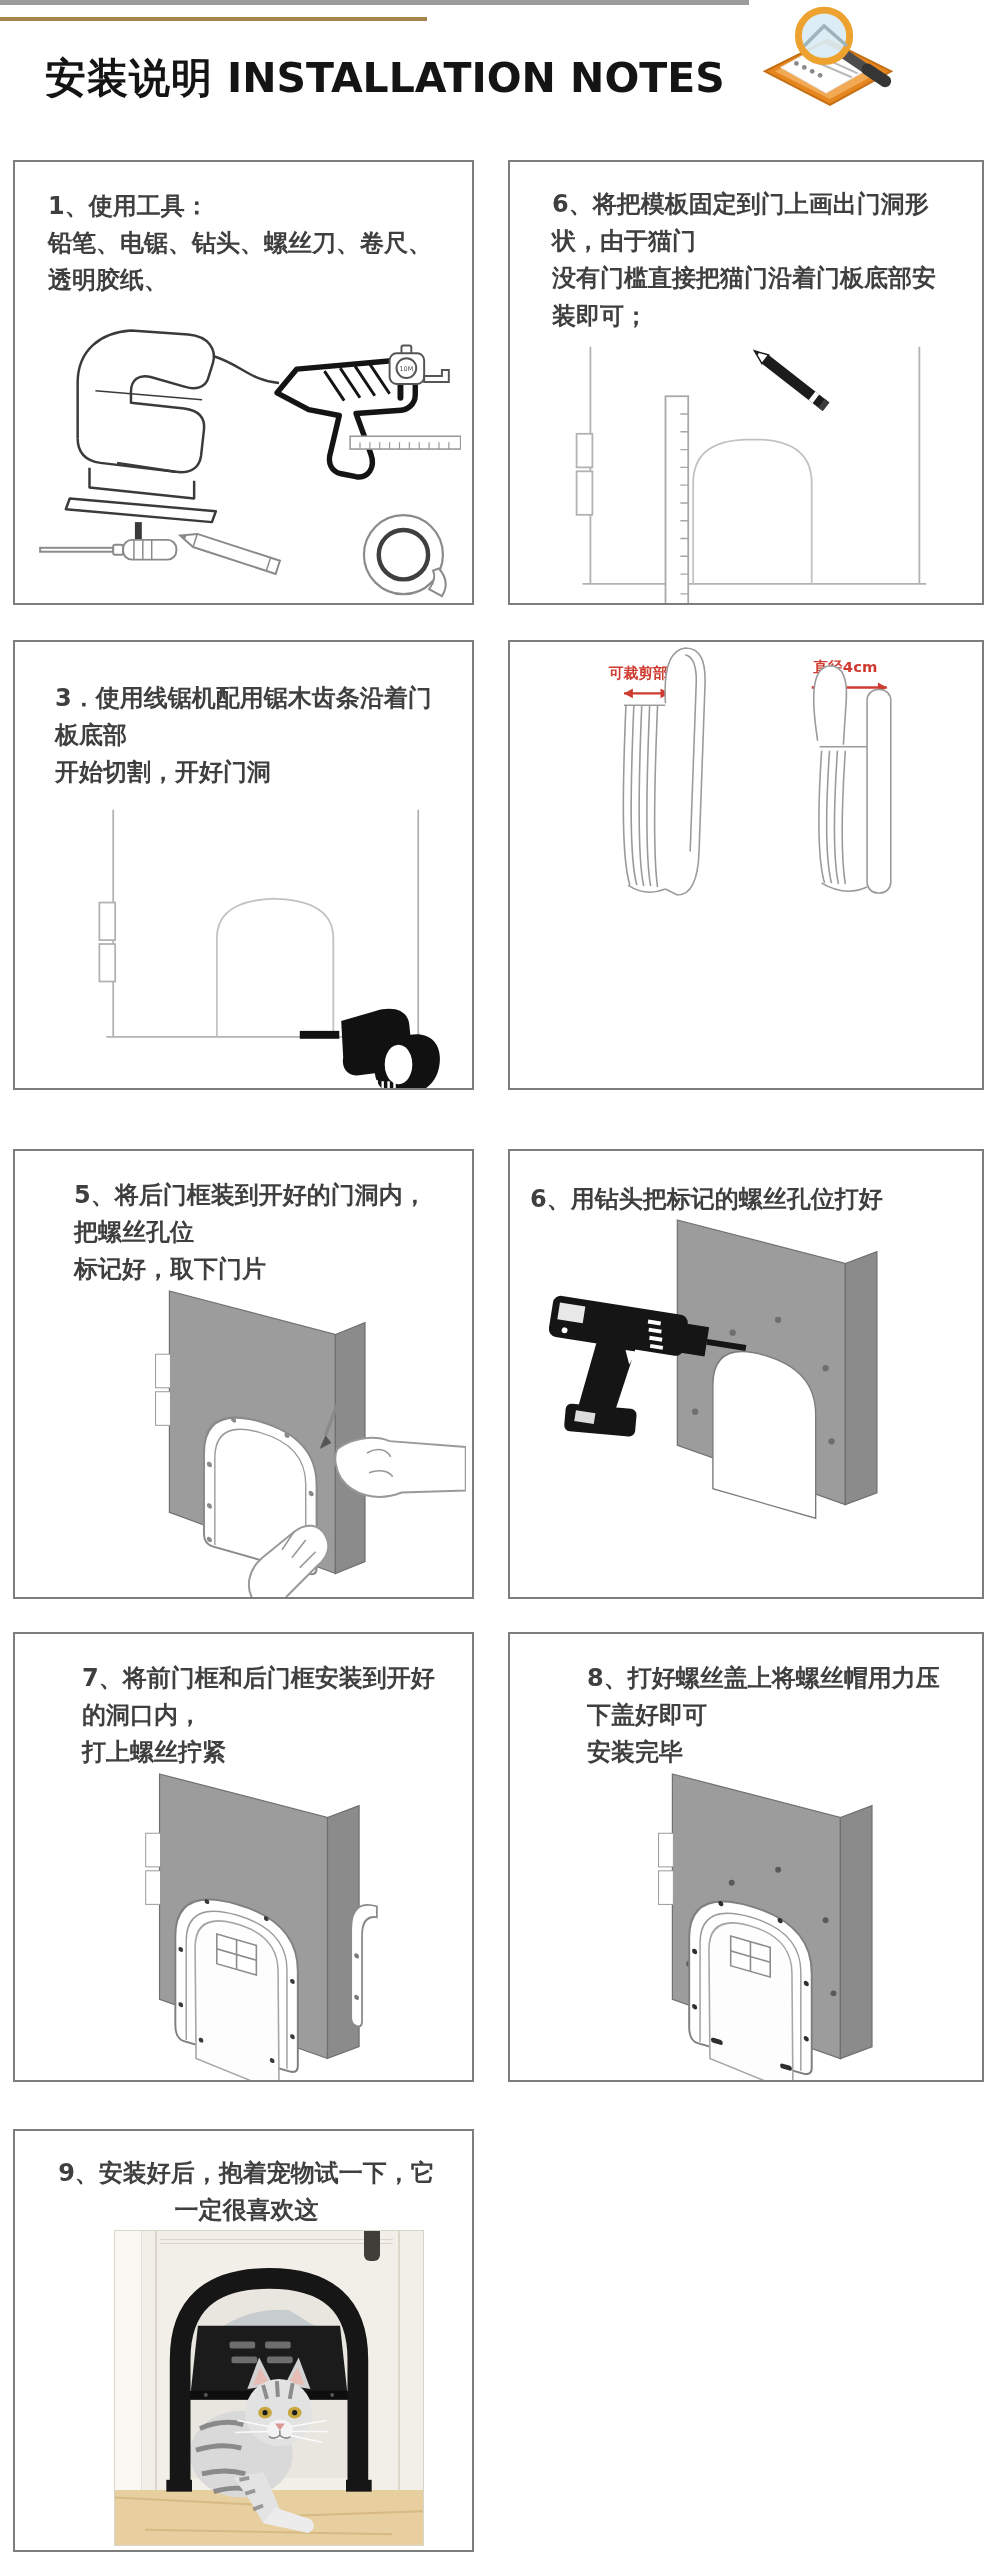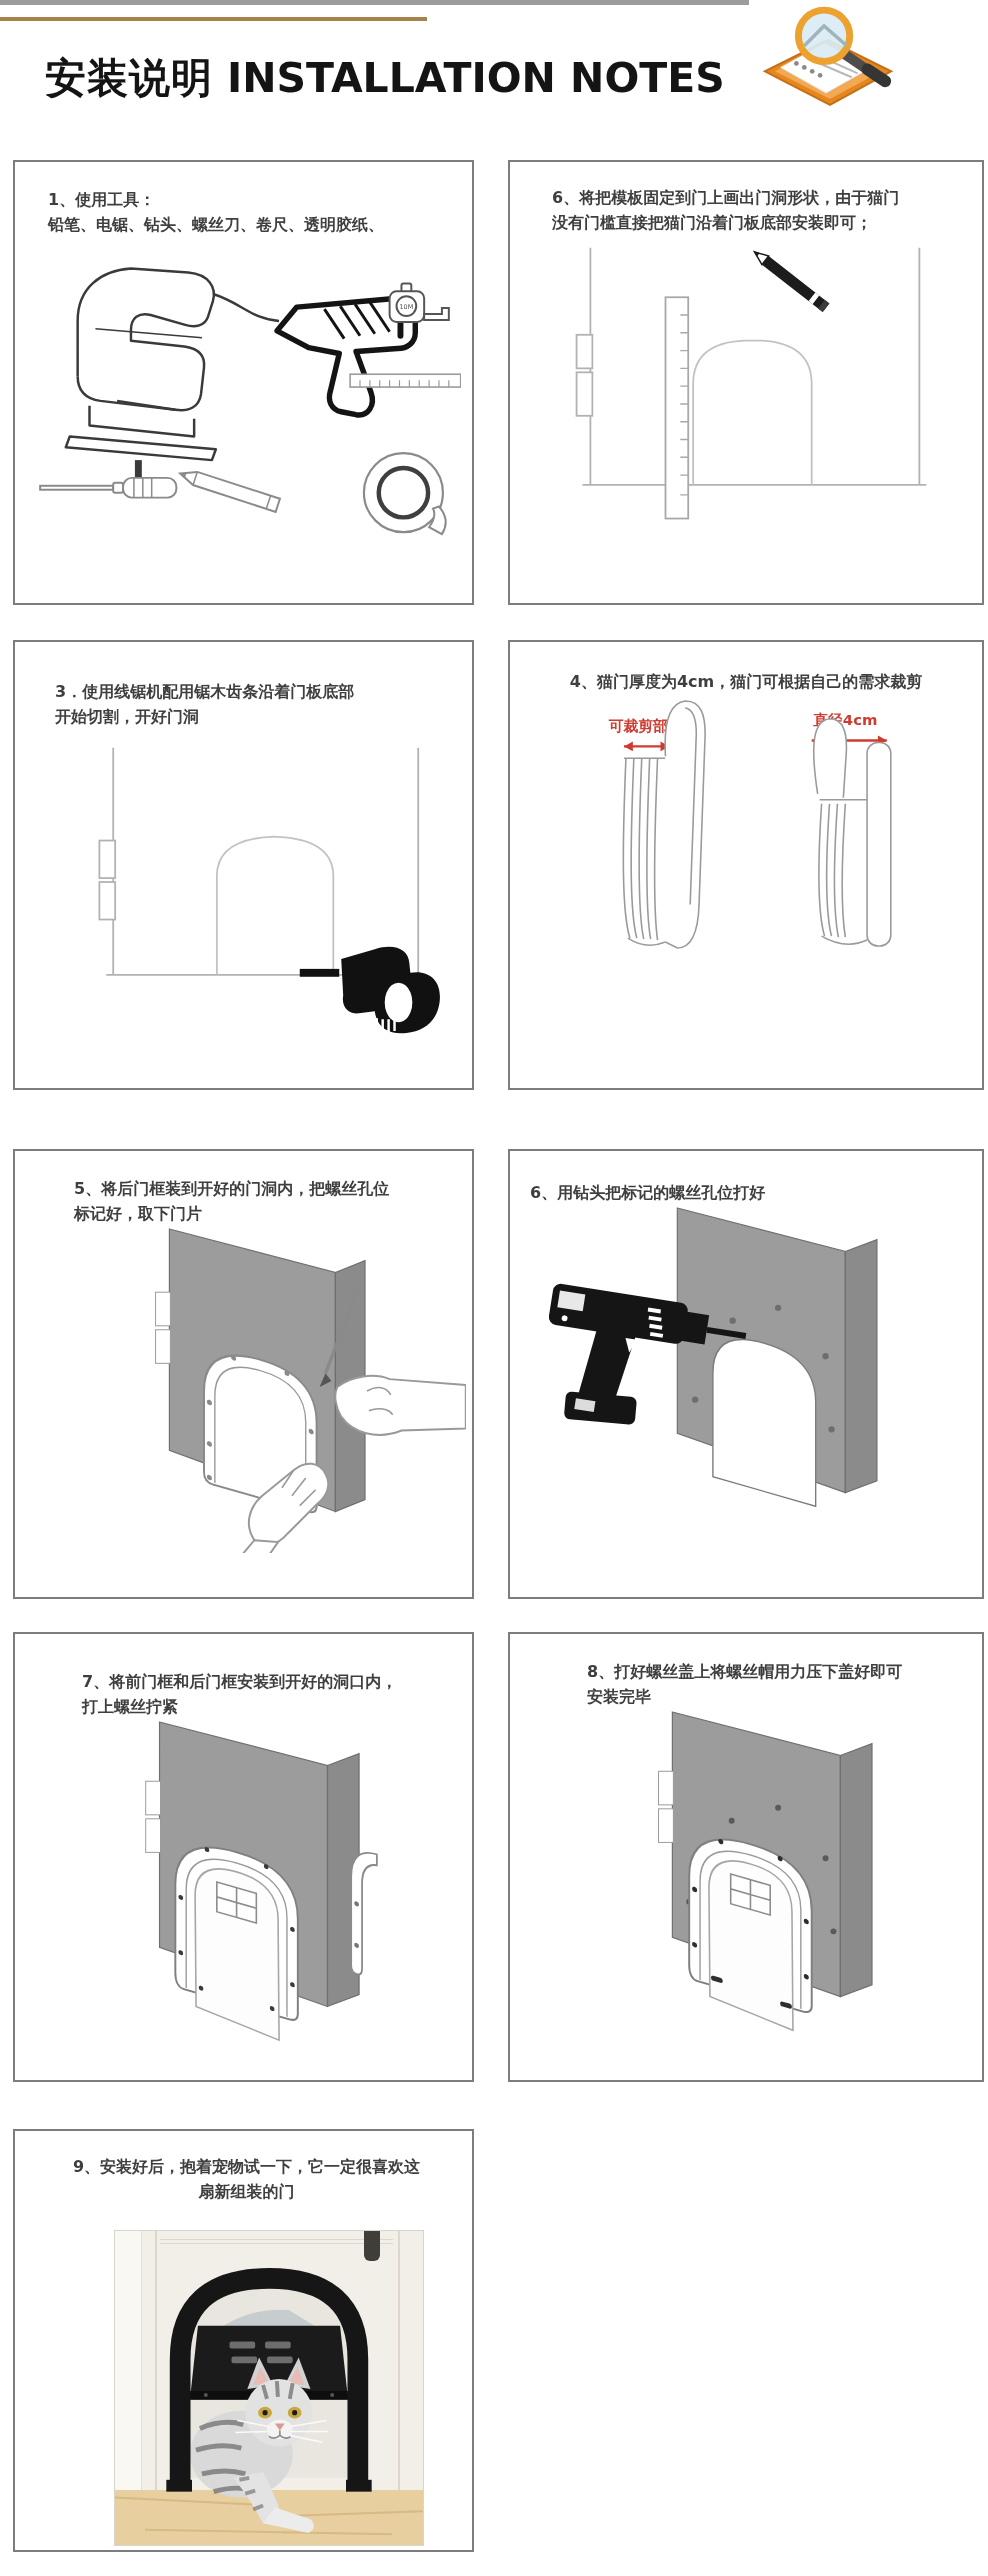--- a/index.html
+++ b/index.html
@@ -20,28 +20,28 @@
   .p-left{width:461px;}
   .p-right{width:476px;}
   .h450{height:445px;}
   .h455{height:450px;}
   .h428{height:423px;}
   .mb35{margin-bottom:35px;}
   .mb60{margin-bottom:59px;}
   .mb33{margin-bottom:33px;margin-top:12px;}
   .mb48{margin-bottom:47px;}
 
-  .step-text{font-size:16px;line-height:1.55;font-weight:600;color:#3f3f3f;white-space:pre-line;}
+  .step-text{font-size:24px;line-height:1.55;font-weight:600;color:#3f3f3f;white-space:pre-line;}
   .pt1{padding:26px 26px 0 33px;}
   .pt2{padding:24px 26px 0 42px;}
   .pt3{padding:38px 26px 0 40px;}
   .pt4{padding:28px 20px 0 20px;text-align:center;}
   .pt5{padding:26px 26px 0 59px;}
   .pt6{padding:30px 20px 0 20px;text-align:left;}
-  .pt7{padding:26px 26px 0 67px;margin-top:10px;}
+  .pt7{padding:26px 26px 0 67px;}
   .pt8{padding:26px 26px 0 77px;}
   .pt9{padding:24px 34px 0 40px;text-align:center;}
   .illus{display:block;margin:0 auto;}
 
   
   .photo{position:absolute;left:99px;top:99px;width:308px;height:314px;background:#f1efe7;overflow:hidden;border:1px solid #d8d5cc;}
   .photo .wall{position:absolute;left:0;top:0;width:26px;height:100%;background:#faf8f3;border-right:1px solid #e3dfd4;}
   .photo .groove-l{position:absolute;left:40px;top:0;width:2px;height:100%;background:#ddd8cb;}
   .photo .groove-r{position:absolute;left:283px;top:0;width:2px;height:100%;background:#ddd8cb;}
   .photo .molding{position:absolute;left:45px;top:8px;width:233px;height:3px;border-top:1px solid #dcd7ca;border-bottom:1px solid #dcd7ca;}
@@ -176,21 +176,20 @@
           <g transform="translate(300,206)">
             <rect x="-18" y="36" width="40" height="8" fill="#111"></rect>
             <path fill-rule="evenodd" fill="#111" d="M24,26 L58,16 C78,10 92,16 93,30 L94,40 C112,37 124,47 124,64 C124,86 110,99 90,101 C72,103 60,95 58,79 L42,81 C31,82 24,74 26,63 Z
                  M82,50 a14,20 0 1,0 0.1,0 Z"></path>
             <path d="M60,86 V99 M66,87 V100 M72,87 V100 M78,86 V99" stroke="#fff" stroke-width="2.5"></path>
           </g>
         </svg>
       </div>
 
       <div class="panel p-right h455">
-        <div class="step-text pt4">4、猫门厚度为4cm，猫门可根据自己的需求裁剪</div>
         <svg class="illus" width="455" height="336" viewBox="0 0 460 340">
 
           <text x="128" y="36" font-size="15" font-weight="bold" fill="#cf3b30" text-anchor="middle">可裁剪部分</text>
           <g stroke="#cf3b30" stroke-width="2.5">
             <line x1="106" y1="52" x2="152" y2="52"></line>
             <path d="M106,52 l9,-5 v10 Z M152,52 l-9,-5 v10 Z" fill="#cf3b30" stroke="none"></path>
           </g>
 
           <g stroke="#9a9a9a" stroke-width="1.6" fill="none">
             <path d="M108,64 C104,160 104,220 112,246 M116,64 C112,160 112,220 119,246 M124,64 C120,160 120,220 126,247 M132,64 C128,160 128,220 133,247 M140,64 C136,160 136,220 140,248"></path>

